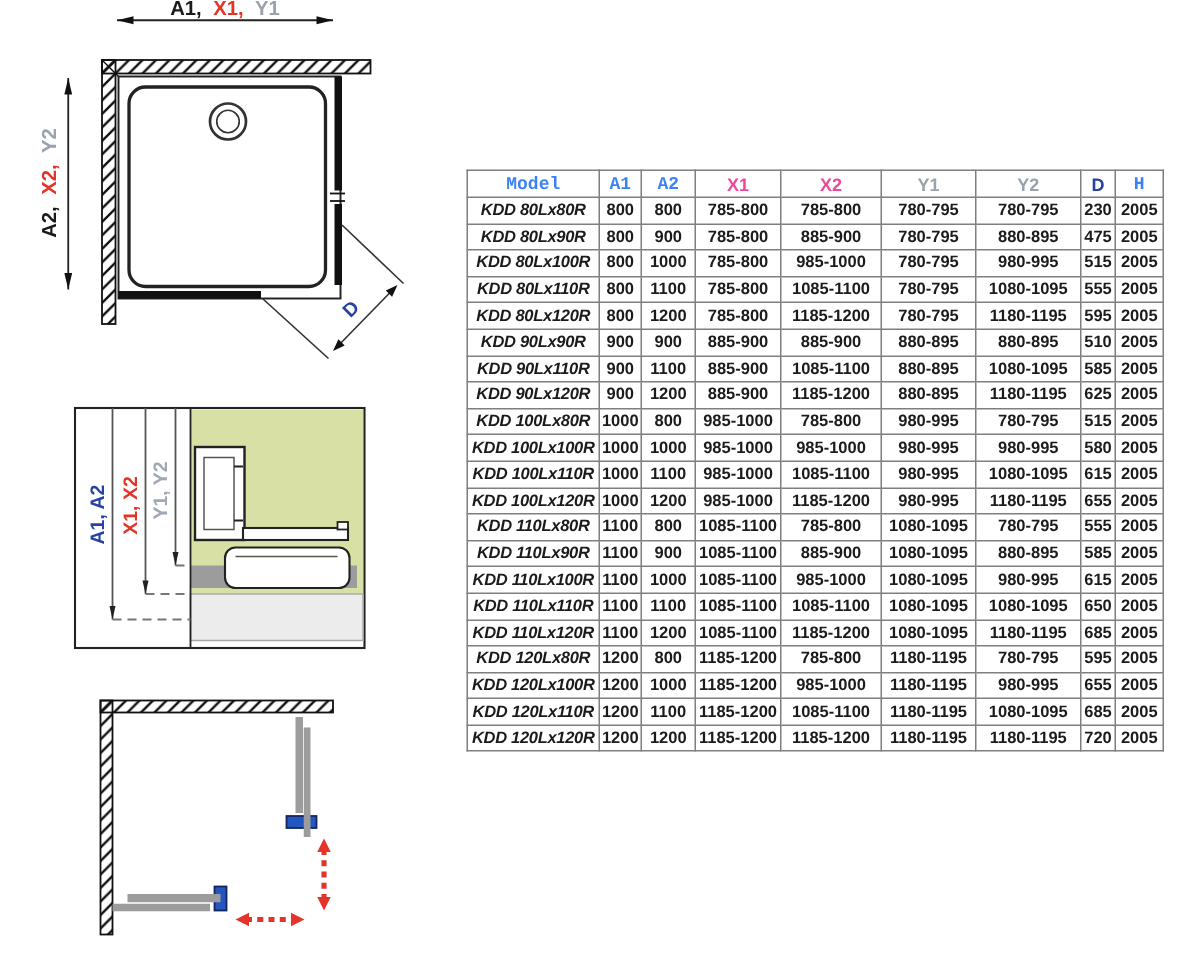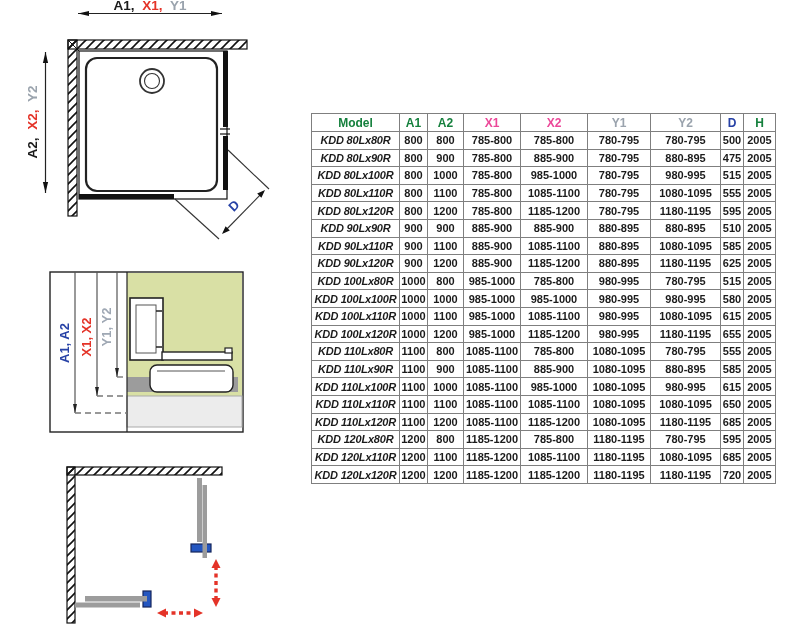--- a/index.html
+++ b/index.html
@@ -6,21 +6,21 @@
   .canvas{position:relative;width:800px;height:636px;background:#fff;overflow:hidden;
           font-family:"Liberation Sans",sans-serif;}
   .abs{position:absolute;}
   
   .dim-table{border-collapse:collapse;table-layout:fixed;width:464px;
              font-family:"Liberation Sans",sans-serif;font-size:11px;font-weight:bold;color:#1b1b1b;}
   .dim-table th,.dim-table td{border:1px solid #7f7f7f;text-align:center;vertical-align:middle;
              padding:0;height:16.6px;line-height:12px;white-space:nowrap;overflow:hidden;background:#fff;}
   .dim-table th{font-size:12px;height:17px;}
   .dim-table td.model{font-style:italic;font-size:11px;letter-spacing:-0.2px;}
-  .c-black{color:#15803d;}
+  .c-black{color:#3b82f6;font-family:Liberation Mono, monospace;}
   .c-red{color:#ec4899;}
   .c-gray{color:#9aa3ad;}
   .c-blue{color:#2742a6;}
   text{font-family:"Liberation Sans",sans-serif;}
 </style>
 </head>
 <body>
 
 <div class="canvas">
 
@@ -156,21 +156,21 @@
       </thead>
     <tbody id="tbl-body">
         <tr>
           <td class="model">KDD 80Lx80R</td>
           <td>800</td>
           <td>800</td>
           <td>785-800</td>
           <td>785-800</td>
           <td>780-795</td>
           <td>780-795</td>
-          <td>500</td>
+          <td>230</td>
           <td>2005</td>
         </tr>
         <tr>
           <td class="model">KDD 80Lx90R</td>
           <td>800</td>
           <td>900</td>
           <td>785-800</td>
           <td>885-900</td>
           <td>780-795</td>
           <td>880-895</td>
@@ -344,20 +344,31 @@
         </tr>
         <tr>
           <td class="model">KDD 120Lx80R</td>
           <td>1200</td>
           <td>800</td>
           <td>1185-1200</td>
           <td>785-800</td>
           <td>1180-1195</td>
           <td>780-795</td>
           <td>595</td>
+          <td>2005</td>
+        </tr>
+        <tr>
+          <td class="model">KDD 120Lx100R</td>
+          <td>1200</td>
+          <td>1000</td>
+          <td>1185-1200</td>
+          <td>985-1000</td>
+          <td>1180-1195</td>
+          <td>980-995</td>
+          <td>655</td>
           <td>2005</td>
         </tr>
         <tr>
           <td class="model">KDD 120Lx110R</td>
           <td>1200</td>
           <td>1100</td>
           <td>1185-1200</td>
           <td>1085-1100</td>
           <td>1180-1195</td>
           <td>1080-1095</td>

